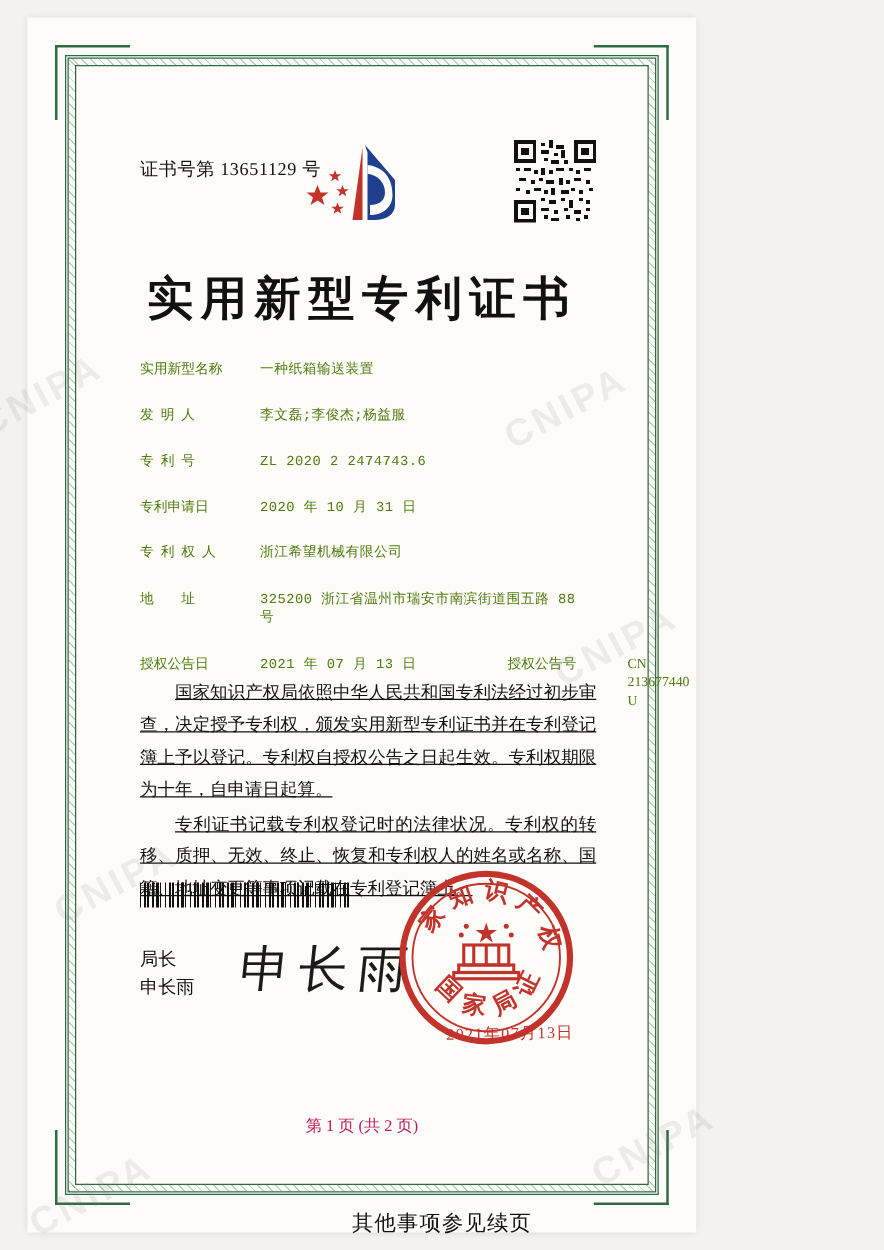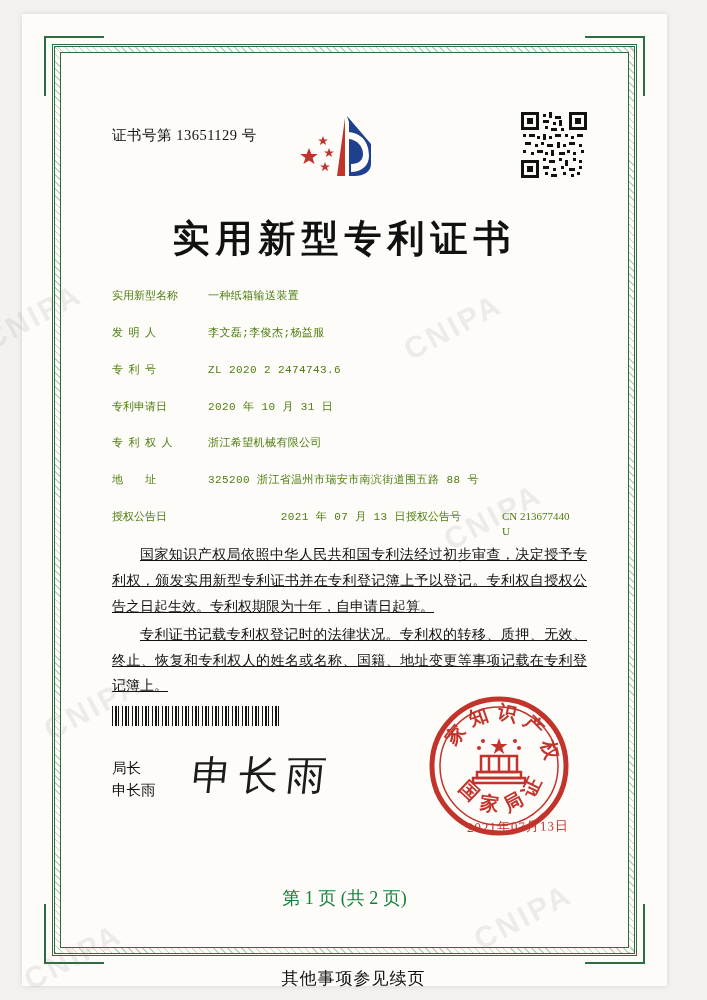--- a/index.html
+++ b/index.html
@@ -32,21 +32,21 @@
     letter-spacing: 3px;
     transform: rotate(-28deg);
     white-space: nowrap;
   }
 
   
   .page {
     position: absolute;
     left: 22px;
     top: 14px;
-    width: 645px;
+    width: 535px;
     height: 972px;
     background: #fdfcf8;
     box-shadow: 0 0 6px rgba(0,0,0,0.12);
     z-index: 1;
   }
 
   .border-outer {
     position: absolute;
     left: 30px;
     top: 30px;
@@ -157,21 +157,21 @@
     flex: none;
     letter-spacing: 0px;
     white-space: pre;
   }
   .field-value {
     flex: 1;
     letter-spacing: 0.4px;
     font-family: Liberation Mono, monospace;
   }
   .field-row.dual .field-label { width: 96px; }
-  .field-row.dual .field-value { flex: none; width: 198px; text-align: right; }
+  .field-row.dual .field-value { flex: none; width: 198px; }
   .field-label-2 {
     width: 96px;
     flex: none;
   }
   .field-value-2 { flex: 1; }
 
   
   .paras {
     position: absolute;
     left: 38px;
@@ -241,22 +241,22 @@
     transform: rotate(-1deg);
   }
 
   
   .page-num {
     position: absolute;
     left: 0;
     right: 0;
     bottom: 24px;
     text-align: center;
-    font-size: 18px;
-    color: #15803d;
+    font-size: 13px;
+    color: #be185d;
   }
   .footnote {
     position: absolute;
     left: 0;
     right: 0;
     bottom: 10px;
     text-align: center;
     font-size: 17px;
     color: #111;
     letter-spacing: 1px;

